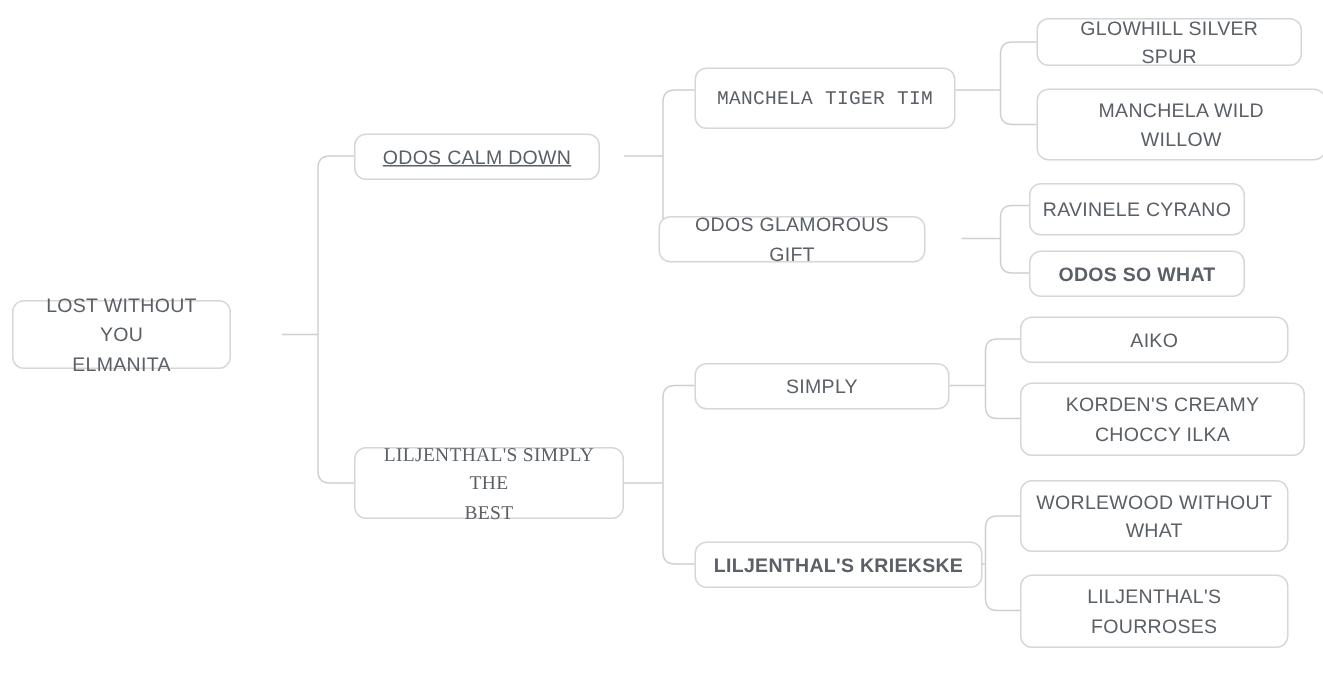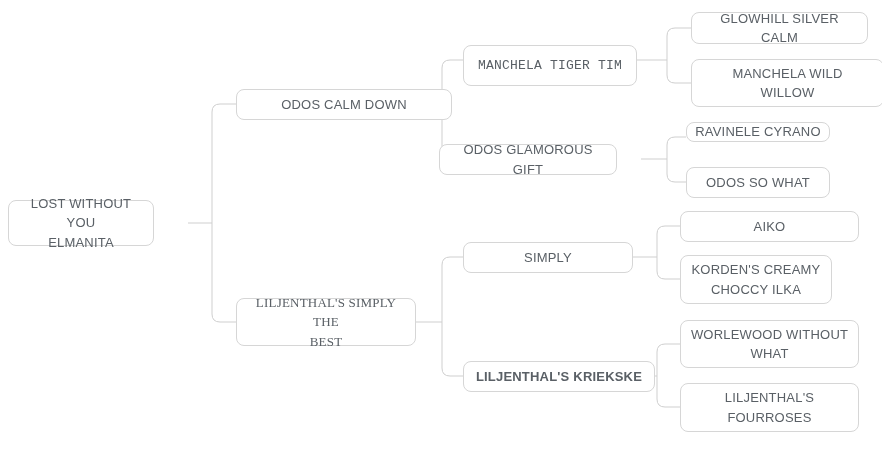--- a/index.html
+++ b/index.html
@@ -27,34 +27,34 @@
     font-size: 13px;
     letter-spacing: 0.2px;
     line-height: 1.5;
     white-space: pre-line;
     padding: 2px 8px;
     cursor: default;
   }
   
   .b-root        { left: 8px;   top: 200px; width: 146px; height: 46px; }
   
-  .b-calm-down   { left: 236px; top: 89px;  width: 216px; height: 31px; }
+  .b-calm-down   { left: 236px; top: 89px;  width: 164px; height: 31px; text-decoration: underline; }
   .b-simply-best { left: 236px; top: 298px; width: 180px; height: 48px; font-family: Liberation Serif, serif; }
   
   .b-tiger-tim   { left: 463px; top: 45px;  width: 174px; height: 41px; font-family: Liberation Mono, monospace; }
   .b-glam-gift   { left: 439px; top: 144px; width: 178px; height: 31px; }
   .b-lauder      { left: 463px; top: 242px; width: 170px; height: 31px; }
   .b-kriekske    { left: 463px; top: 361px; width: 192px; height: 31px; font-weight: bold; }
   
   .b-glowhill    { left: 691px; top: 12px;  width: 177px; height: 32px; }
   .b-wild-willow { left: 691px; top: 59px;  width: 193px; height: 48px; }
-  .b-ravinele    { left: 686px; top: 122px; width: 144px; height: 20px; }
-  .b-so-what     { left: 686px; top: 167px; width: 144px; height: 31px; }
+  .b-ravinele    { left: 686px; top: 122px; width: 144px; height: 35px; }
+  .b-so-what     { left: 686px; top: 167px; width: 144px; height: 31px; font-weight: bold; }
   .b-aiko        { left: 680px; top: 211px; width: 179px; height: 31px; }
-  .b-korden      { left: 680px; top: 255px; width: 152px; height: 49px; }
+  .b-korden      { left: 680px; top: 255px; width: 190px; height: 49px; }
   .b-worlewood   { left: 680px; top: 320px; width: 179px; height: 48px; }
   .b-fourroses   { left: 680px; top: 383px; width: 179px; height: 49px; }
 </style>
 </head>
 <body>
 
 <div class="stage">
 
   <svg class="connectors" viewBox="0 0 882 454" xmlns="http://www.w3.org/2000/svg">
 
@@ -85,21 +85,21 @@
 
   <div class="node b-calm-down">ODOS CALM DOWN</div>
   <div class="node b-simply-best">LILJENTHAL'S SIMPLY THE
 BEST</div>
 
   <div class="node b-tiger-tim">MANCHELA TIGER TIM</div>
   <div class="node b-glam-gift">ODOS GLAMOROUS GIFT</div>
   <div class="node b-lauder">SIMPLY</div>
   <div class="node b-kriekske">LILJENTHAL'S KRIEKSKE</div>
 
-  <div class="node b-glowhill">GLOWHILL SILVER CALM</div>
+  <div class="node b-glowhill">GLOWHILL SILVER SPUR</div>
   <div class="node b-wild-willow">MANCHELA WILD
 WILLOW</div>
   <div class="node b-ravinele">RAVINELE CYRANO</div>
   <div class="node b-so-what">ODOS SO WHAT</div>
   <div class="node b-aiko">AIKO</div>
   <div class="node b-korden">KORDEN'S CREAMY
 CHOCCY ILKA</div>
   <div class="node b-worlewood">WORLEWOOD WITHOUT
 WHAT</div>
   <div class="node b-fourroses">LILJENTHAL'S

